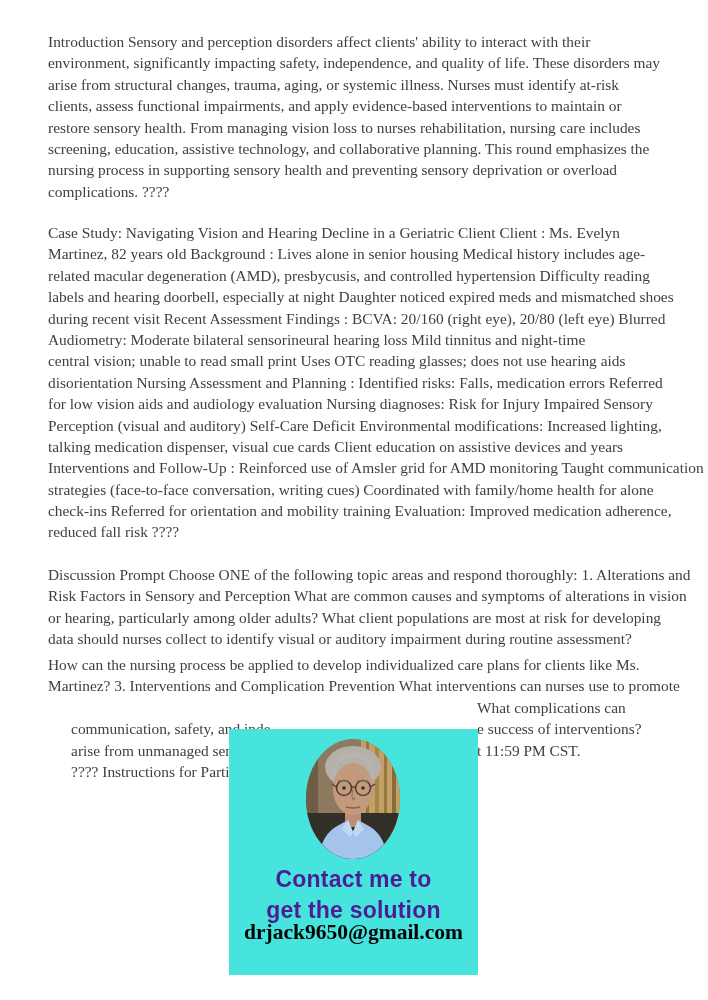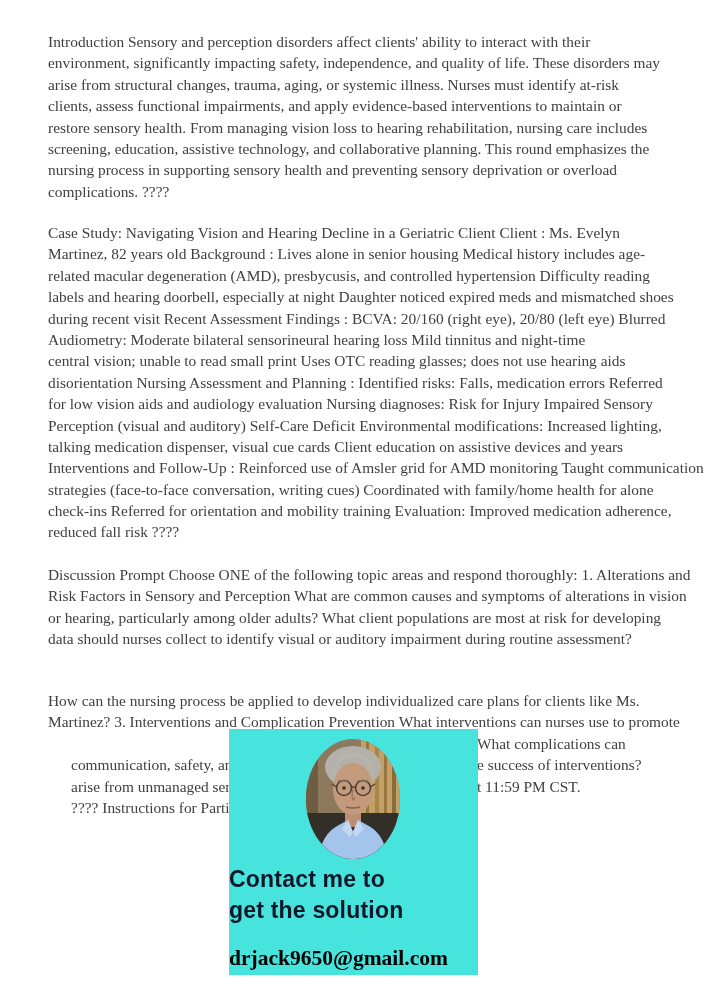--- a/index.html
+++ b/index.html
@@ -17,66 +17,67 @@
     width: 645px;
     font-size: 15.4px;
     line-height: 21.4px;
     color: #404040;
   }
   .ln { white-space: pre; height: 21.4px; position: relative; }
   .frag-right { position: absolute; left: 429px; top: 0; white-space: pre; }
   #p1 { top: 31px; }
   #p2 { top: 222px; }
   #p3 { top: 564px; }
-  #p4 { top: 690px; }
+  #p4 { top: 654px; }
 
   #promo {
     position: absolute;
     left: 229px; top: 729px;
     width: 249px; height: 246px;
     background: #46E4DC;
     z-index: 10;
   }
   .avatar {
     position: absolute;
     left: 77px; top: 10px;
     width: 94px; height: 120px;
   }
   .contact {
     position: absolute;
     top: 135px; left: 0; width: 100%;
-    text-align: left;
+    text-align: center;
     font-family: "Liberation Sans", sans-serif;
     font-weight: bold;
     font-size: 23px;
     line-height: 31px;
-    color: #0f172a;
+    color: #4c1d95;
     letter-spacing: 0.2px;
   }
   .email {
     position: absolute;
-    top: 216px; left: 0; width: 100%;
+    top: 190px; left: 0; width: 100%;
+    text-align: center;
     font-family: "Liberation Serif", serif;
     font-weight: bold;
     font-size: 21.5px;
     line-height: 26px;
     color: #030303;
   }
 </style>
 </head>
 <body>
 
 <div class="page">
 
   <div class="para" id="p1">
     <div class="ln">Introduction Sensory and perception disorders affect clients' ability to interact with their</div>
     <div class="ln">environment, significantly impacting safety, independence, and quality of life. These disorders may</div>
     <div class="ln">arise from structural changes, trauma, aging, or systemic illness. Nurses must identify at-risk</div>
     <div class="ln">clients, assess functional impairments, and apply evidence-based interventions to maintain or</div>
-    <div class="ln">restore sensory health. From managing vision loss to hearing rehabilitation, nursing care includes</div>
+    <div class="ln">restore sensory health. From managing vision loss to nurses rehabilitation, nursing care includes</div>
     <div class="ln">screening, education, assistive technology, and collaborative planning. This round emphasizes the</div>
     <div class="ln">nursing process in supporting sensory health and preventing sensory deprivation or overload</div>
     <div class="ln">complications. ????</div>
   </div>
 
   <div class="para" id="p2">
     <div class="ln">Case Study: Navigating Vision and Hearing Decline in a Geriatric Client Client : Ms. Evelyn</div>
     <div class="ln">Martinez, 82 years old Background : Lives alone in senior housing Medical history includes age-</div>
     <div class="ln">related macular degeneration (AMD), presbycusis, and controlled hypertension Difficulty reading</div>
     <div class="ln">labels and hearing doorbell, especially at night Daughter noticed expired meds and mismatched shoes</div>

